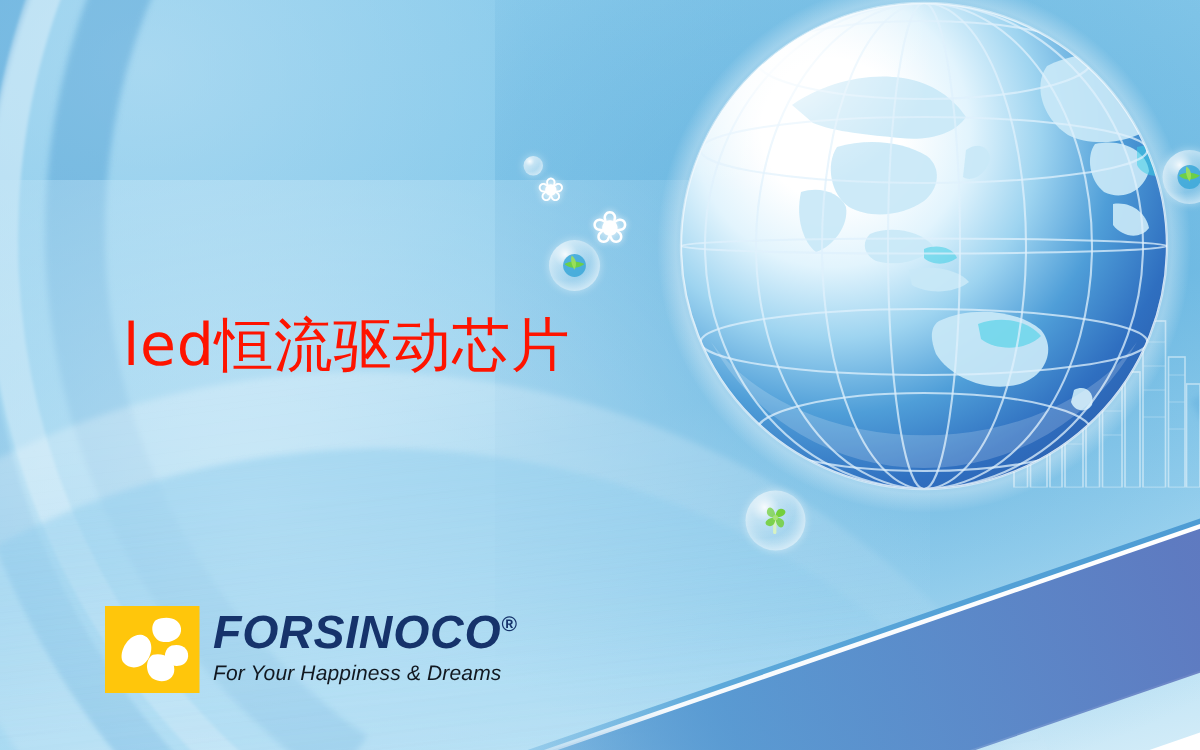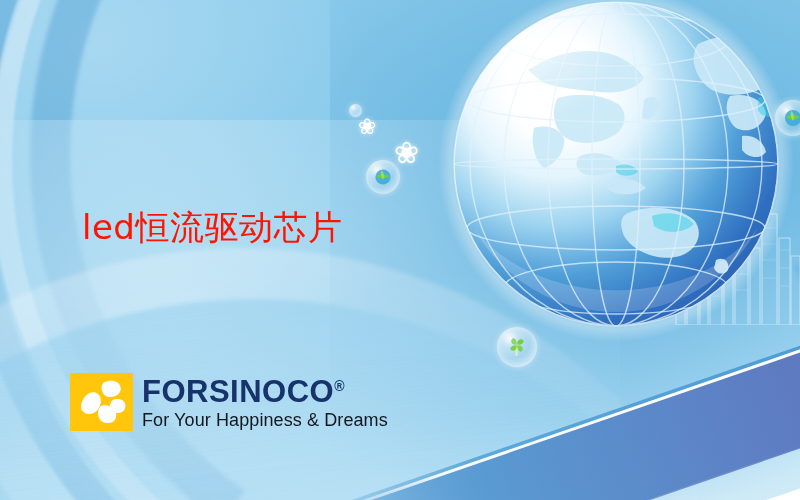--- a/index.html
+++ b/index.html
@@ -155,39 +155,39 @@
   .bubble .pin{position:absolute;left:50%;top:50%;transform:translate(-50%,-50%);}
 
   
   #headline{
     position:absolute;left:82px;top:162px;width:420px;
     color:#fe1400;
     font-family:"DejaVu Sans","Liberation Sans",sans-serif;
     line-height:1.35;
     white-space:pre;
   }
-  #headline .ln{display:block;font-size:34px;letter-spacing:.5px;}
+  #headline .ln{display:block;font-size:39px;letter-spacing:.5px;}
   #headline .ln.l2{margin-left:18px;}
 
   
-  #logo{position:absolute;left:70px;top:373px;display:flex;align-items:center;}
+  #logo{position:absolute;left:70px;top:404px;display:flex;align-items:flex-start;font-style:italic;}
   #logo-mark{
     width:63px;height:58px;background:#ffc60b;flex:0 0 auto;
     display:flex;align-items:center;justify-content:center;
   }
   #logo-text{margin-left:9px;padding-top:2px;}
   #logo-name{
     font-family:"Liberation Sans","DejaVu Sans",sans-serif;
     font-weight:bold;font-size:31px;color:#16336b;
     letter-spacing:.5px;line-height:1;white-space:nowrap;
   }
   #logo-name sup{font-size:14px;vertical-align:super;font-weight:bold;}
   #logo-tagline{
     font-family:"Liberation Sans","DejaVu Sans",sans-serif;
-    font-size:18px;color:#111820;margin-top:3px;
+    font-size:14px;color:#111820;margin-top:3px;
     letter-spacing:.1px;white-space:nowrap;
   }
 </style>
 </head>
 <body>
 
 <div id="stage">
 
   <div class="layer wash-tl"></div>
   <div class="layer wash-r"></div>

